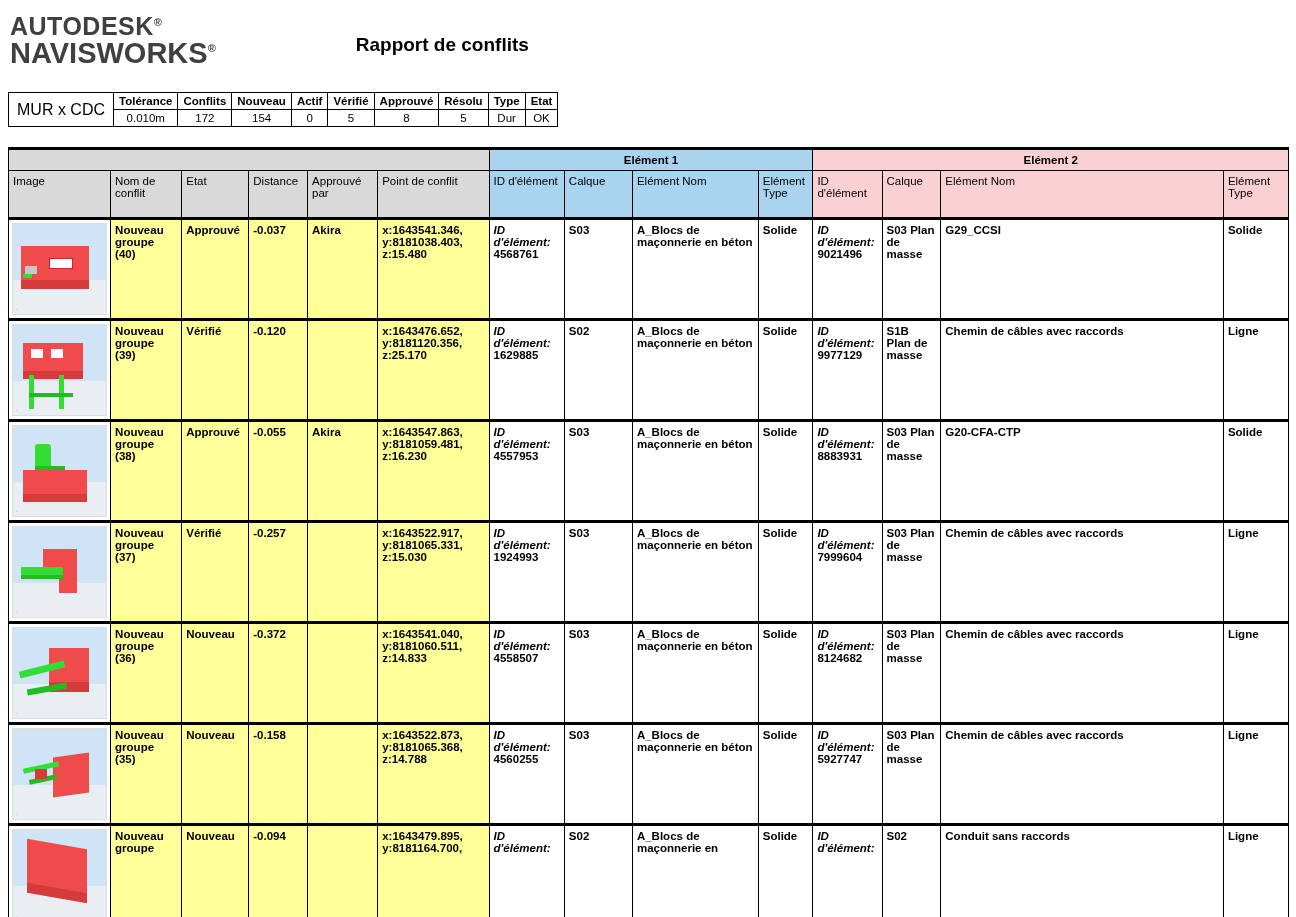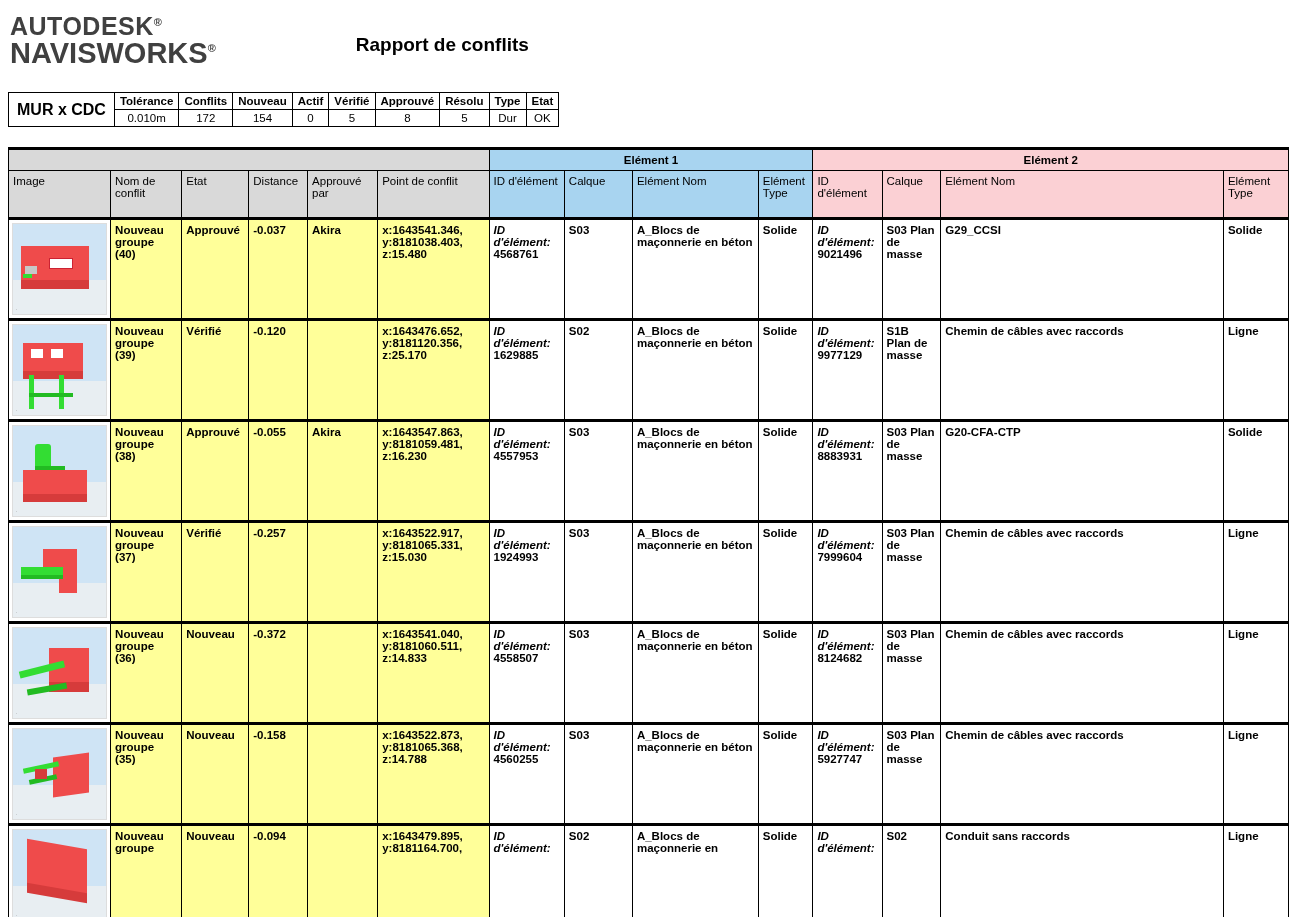--- a/index.html
+++ b/index.html
@@ -41,21 +41,21 @@
   }
   table.summary td, table.summary th {
     border: 1px solid #000;
     padding: 2px 5px;
     text-align: center;
     font-weight: bold;
     white-space: nowrap;
   }
   table.summary td.title {
     font-size: 16px;
-    font-weight: bold;
+    font-weight: normal;
     padding: 0 8px;
     text-align: center;
   }
   table.summary td.val { font-weight: normal; }
 
   
   .grid-wrap { margin: 20px 0 0 8px; width: 1282px; }
   table.grid {
     border-collapse: collapse;
     table-layout: fixed;

